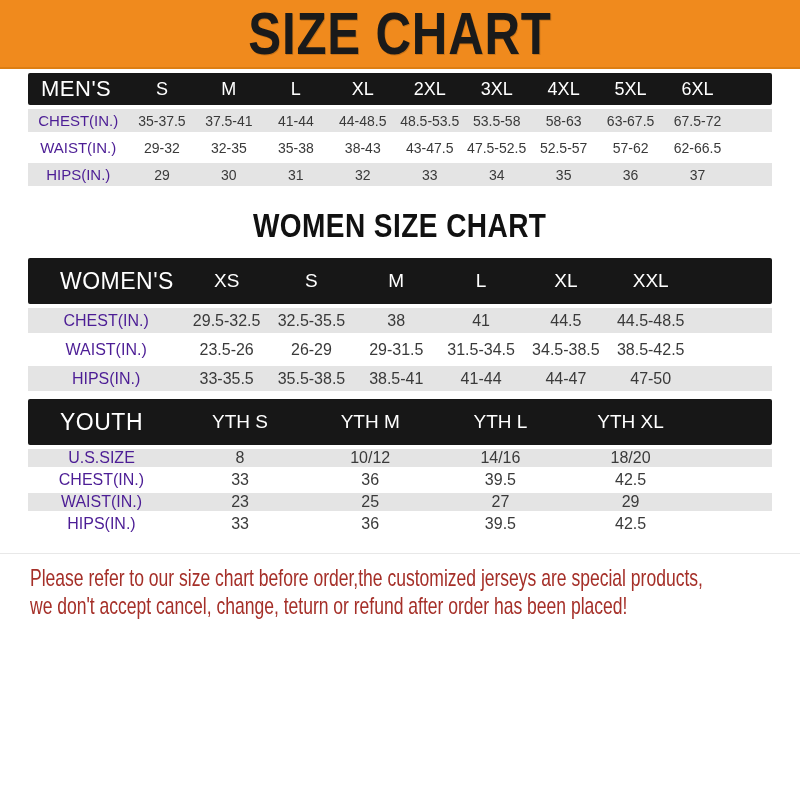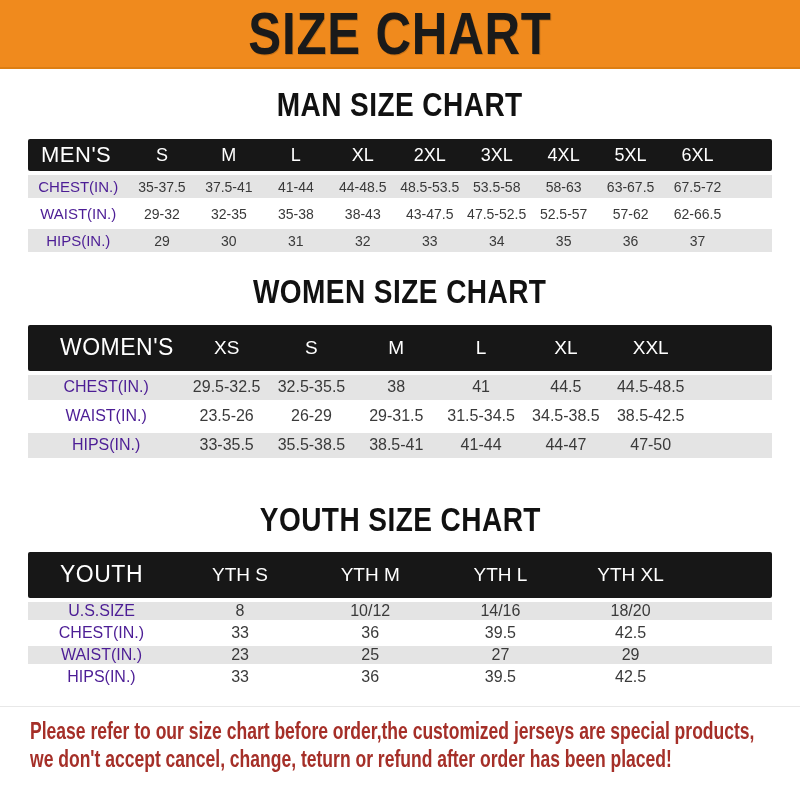--- a/index.html
+++ b/index.html
@@ -71,39 +71,36 @@
   .sec-0 tbody td.row-label { font-size: 15px; }
 
   .sec-1 thead th, .sec-2 thead th { height: 44px; }
   .sec-1 th.hdr-label, .sec-2 th.hdr-label { font-size: 23px; padding-left: 32px; }
   .sec-1 th.hdr-col,  .sec-2 th.hdr-col  { font-size: 19px; }
   .sec-1 tbody td { height: 25px; font-size: 16px; }
   .sec-2 tbody td { height: 16px; font-size: 16px; }
   .sec-1 tbody td.row-label, .sec-2 tbody td.row-label { font-size: 16px; }
 
   
-  .footer { margin-top: 16px; border-top: 1px solid #E8E8E8; padding: 10px 0 0 30px; font-weight: bold; }
+  .footer { margin-top: 16px; border-top: 1px solid #E8E8E8; padding: 10px 0 0 30px; }
   .footer-line { height: 28px; }
   .footer-line .condense {
     display: inline-block; white-space: nowrap;
     transform: scaleX(0.73); transform-origin: 0 50%;
     color: #A52F28; font-size: 24px; line-height: 28px;
   }
 </style>
 </head>
 <body>
 
 <div class="banner">
   <span class="banner-title">SIZE CHART</span>
 </div>
 
 <div id="sec0" class="section sec-0">
-  <h2 class="section-heading">
-    <span class="heading-text">MAN SIZE CHART</span>
-  </h2>
   <table class="size-table sec-0">
       <colgroup>
         <col style="width: 13.5%;">
         <col style="width: 9%;">
         <col style="width: 9%;">
         <col style="width: 9%;">
         <col style="width: 9%;">
         <col style="width: 9%;">
         <col style="width: 9%;">
         <col style="width: 9%;">
@@ -226,23 +223,20 @@
           <td class="val">41-44</td>
           <td class="val">44-47</td>
           <td class="val">47-50</td>
           <td class="trail"></td>
         </tr>
       </tbody>
     </table>
 </div>
 
 <div id="sec2" class="section sec-2">
-  <h2 class="section-heading">
-    <span class="heading-text">YOUTH SIZE CHART</span>
-  </h2>
   <table class="size-table sec-2">
       <colgroup>
         <col style="width: 19.75%;">
         <col style="width: 17.5%;">
         <col style="width: 17.5%;">
         <col style="width: 17.5%;">
         <col style="width: 17.5%;">
         <col style="width: 10.25%;">
       </colgroup>
       <thead>

